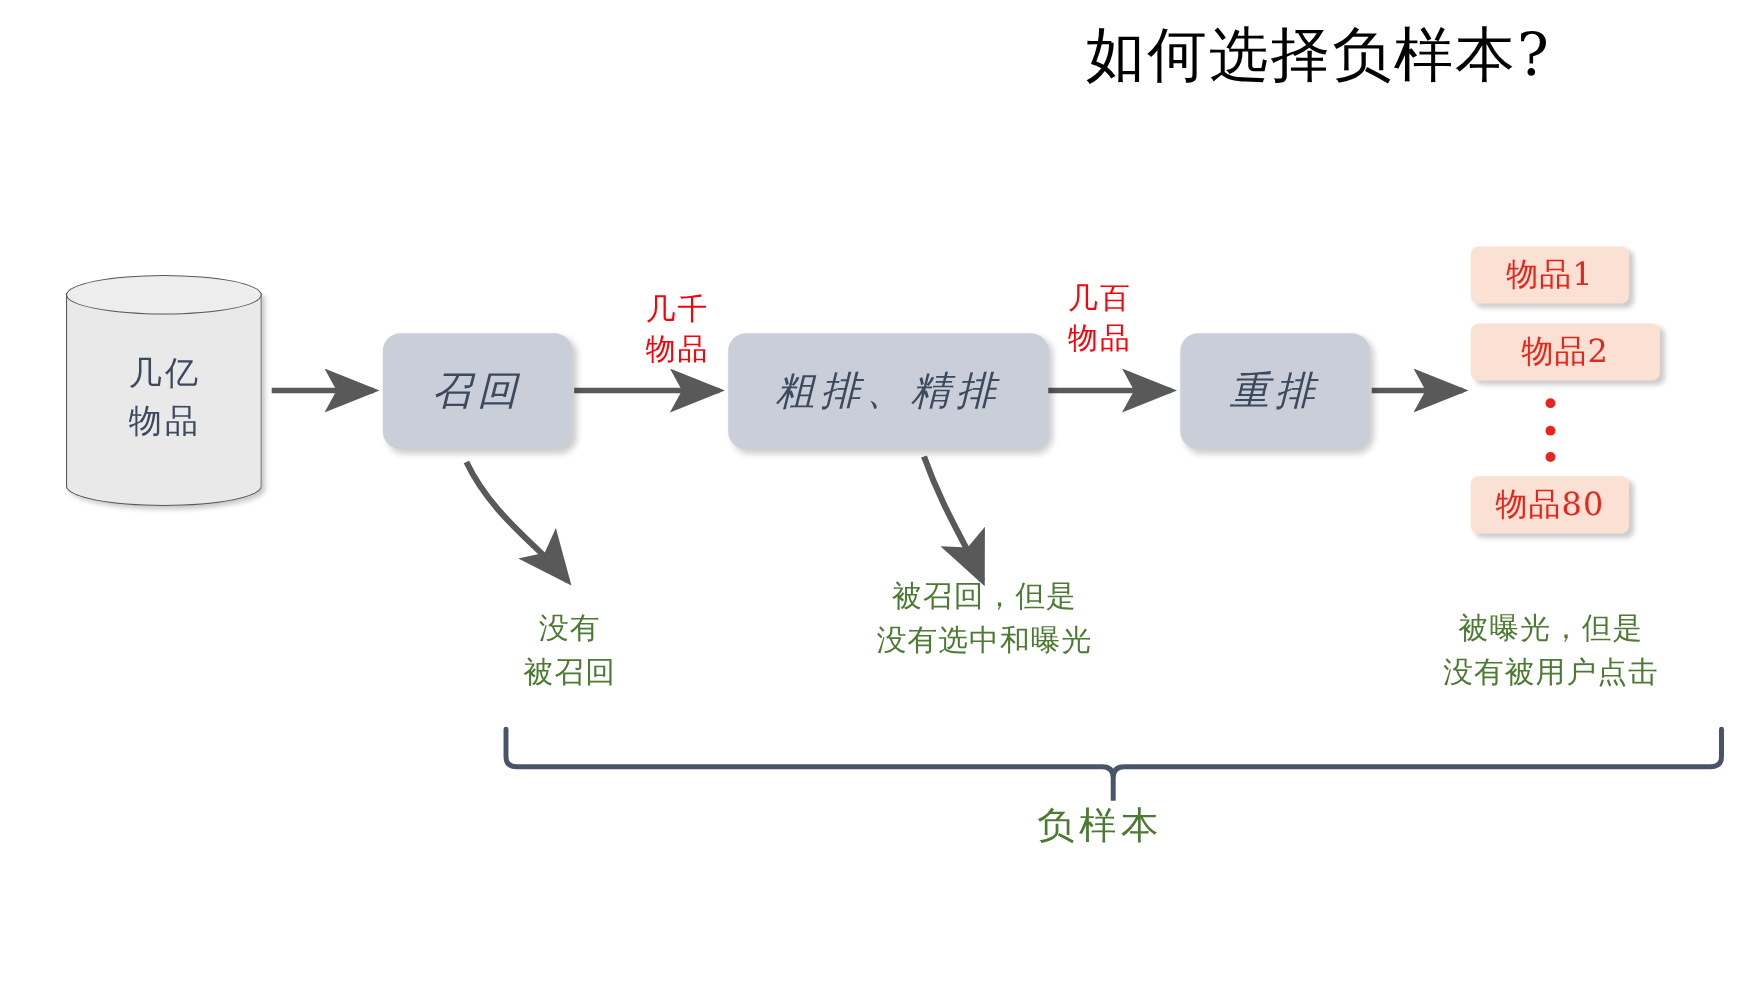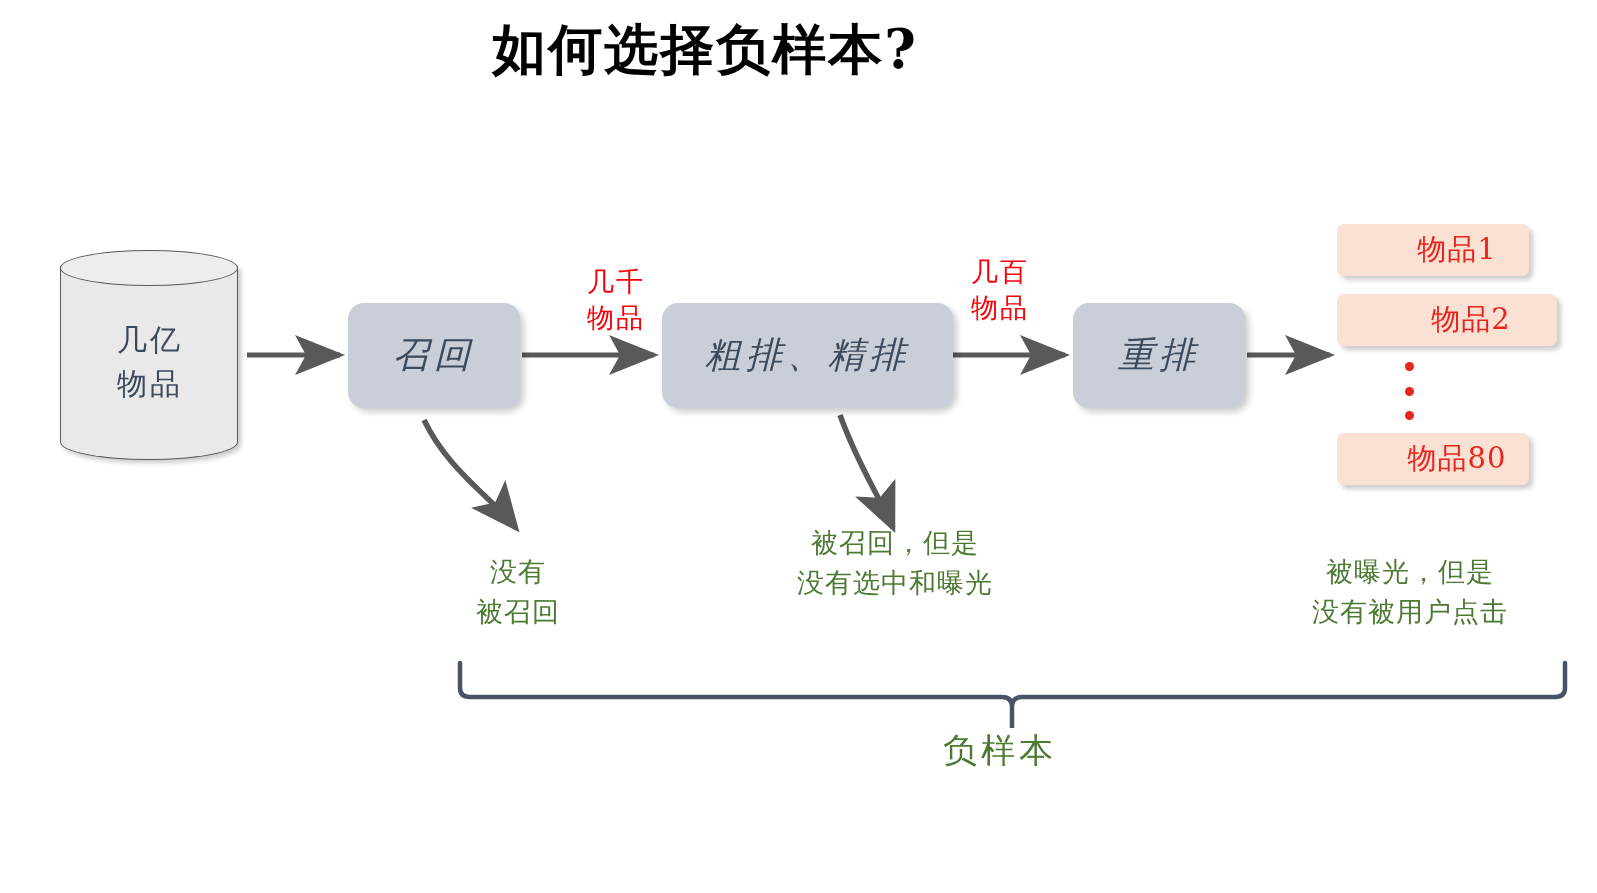--- a/index.html
+++ b/index.html
@@ -17,23 +17,23 @@
     background: #ffffff;
     overflow: hidden;
   }
   .abs { position: absolute; }
 
   
   #page-title {
     left: 0;
     top: 14px;
     width: 1410px;
-    text-align: center;
-    font-family: "DejaVu Serif", serif;
-    font-weight: bold;
+    text-align: right;
+    font-family: "DejaVu Serif", serif;
+    font-weight: normal;
     font-size: 54px;
     letter-spacing: 2px;
     color: #000000;
     white-space: nowrap;
   }
 
   
   #db-cylinder {
     left: 60px;
     top: 250px;
@@ -114,21 +114,20 @@
     border-radius: 7px;
     box-shadow: 4px 4px 5px rgba(0,0,0,0.20);
     display: flex;
     align-items: center;
     justify-content: center;
     font-family: "DejaVu Serif", serif;
     font-size: 29px;
     letter-spacing: 1px;
     color: #e8251c;
     white-space: nowrap;
-    padding-left: 48px;
   }
   #item-1  { left: 1337px; top: 224px; width: 144px; height: 52px; }
   #item-2  { left: 1337px; top: 294px; width: 172px; height: 52px; }
   #item-80 { left: 1337px; top: 433px; width: 144px; height: 52px; }
   #item-ellipsis {
     left: 1337px; top: 362px; width: 144px; height: 58px;
     display: flex; flex-direction: column;
     align-items: center; justify-content: space-between;
   }
   #item-ellipsis i {

